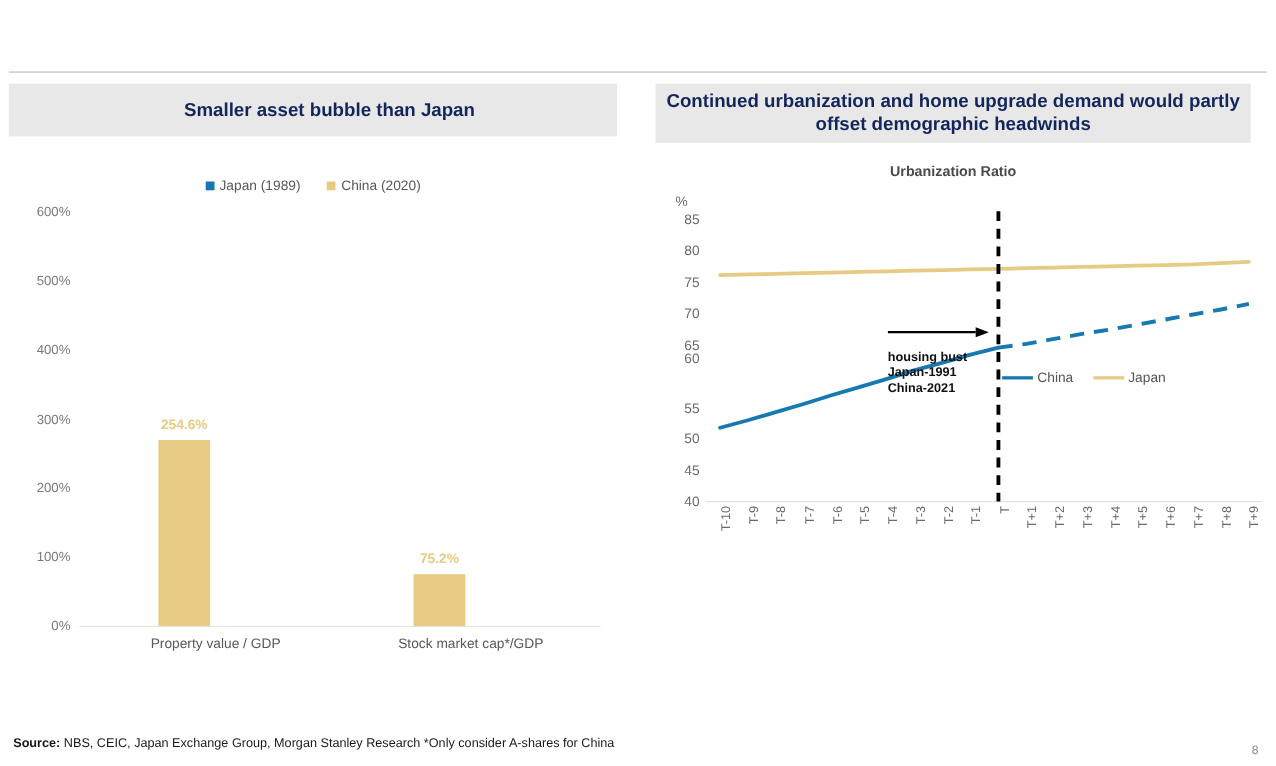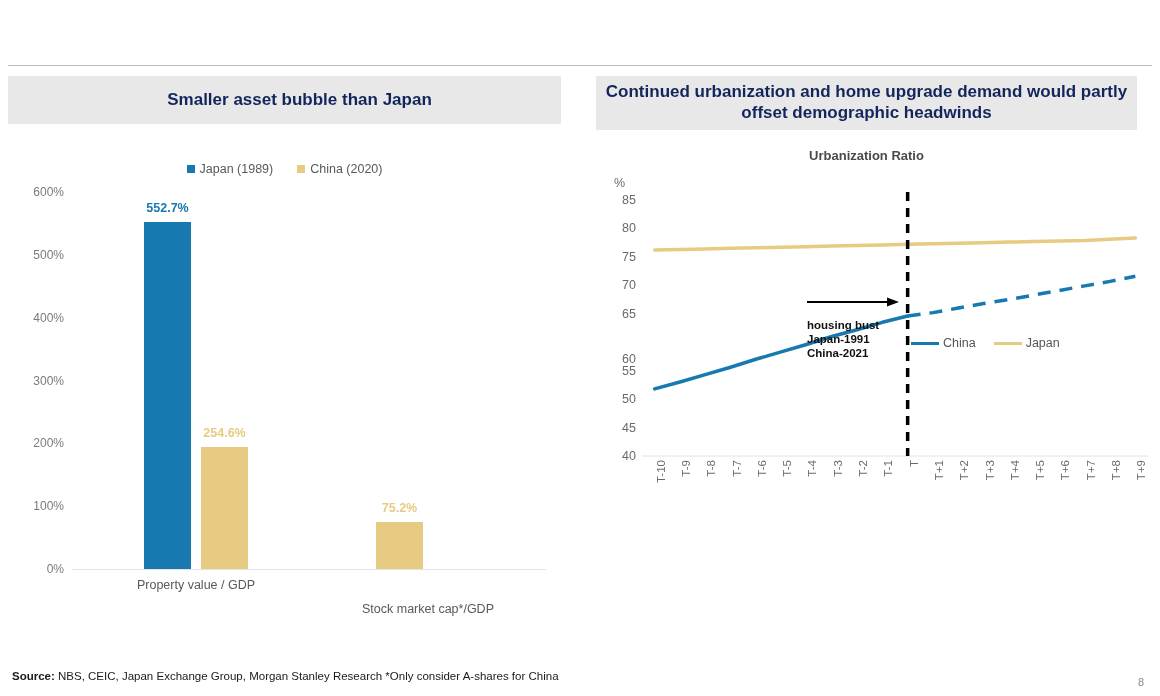--- a/index.html
+++ b/index.html
@@ -152,54 +152,50 @@
           <div class="tick" style="top: 314.167px;">100%</div>
           <div class="tick" style="top: 251.333px;">200%</div>
           <div class="tick" style="top: 188.5px;">300%</div>
           <div class="tick" style="top: 125.667px;">400%</div>
           <div class="tick" style="top: 62.8333px;">500%</div>
           <div class="tick" style="top: 0px;">600%</div>
         </div>
       <div class="baseline-left"></div>
       <div class="plot-left" id="bar-plot">
           <div class="bar-group" style="left: 66px;">
-            <div class="bar" style="height: 347.28px;">
-              <div class="fill" style="background: rgb(23, 121, 176);"></div>
-              <div class="lbl" style="color: rgb(23, 121, 176);">552.7%</div>
-            </div>
-            <div class="bar" style="height: 122px;">
+            <div class="bar" style="height: 169px;">
               <div class="fill" style="background: rgb(231, 203, 130);"></div>
               <div class="lbl" style="color: rgb(231, 203, 130);">254.6%</div>
             </div>
           </div>
           <div class="bar-group" style="left: 298px;">
             <div class="bar" style="height: 47.2507px;">
               <div class="fill" style="background: rgb(231, 203, 130);"></div>
               <div class="lbl" style="color: rgb(231, 203, 130);">75.2%</div>
             </div>
           </div>
         </div>
     <div class="cat-label" style="left: 188px; top: 442px;">Property value / GDP</div>
-        <div class="cat-label" style="left: 420px; top: 466px;">Stock market cap*/GDP</div>
+        <div class="cat-label" style="left: 420px; top: 442px;">Stock market cap*/GDP</div>
       </div>
   </div>
 
   <div class="panel panel-right">
     <div class="panel-header">Continued urbanization and home upgrade demand would partly offset demographic headwinds</div>
 
     <div class="line-chart">
       <div class="line-title">Urbanization Ratio</div>
       <div class="pct-label">%</div>
 
       <div class="yaxis-right" id="line-yaxis">
           <div class="tick" style="top: 256px;">40</div>
           <div class="tick" style="top: 227.556px;">45</div>
           <div class="tick" style="top: 199.111px;">50</div>
           <div class="tick" style="top: 170.667px;">55</div>
-          <div class="tick" style="top: 159px;">60</div>
+          <div class="tick" style="top: 126px;">60</div>
           <div class="tick" style="top: 113.778px;">65</div>
           <div class="tick" style="top: 85.3333px;">70</div>
           <div class="tick" style="top: 56.8889px;">75</div>
           <div class="tick" style="top: 28.4444px;">80</div>
           <div class="tick" style="top: 0px;">85</div>
         </div>
 
       <div class="plot-right">
         <svg id="line-svg" viewBox="0 0 506 256" preserveAspectRatio="none">
           <line x1="0" y1="256" x2="506" y2="256" stroke="#e2e2e2" stroke-width="1"></line>

